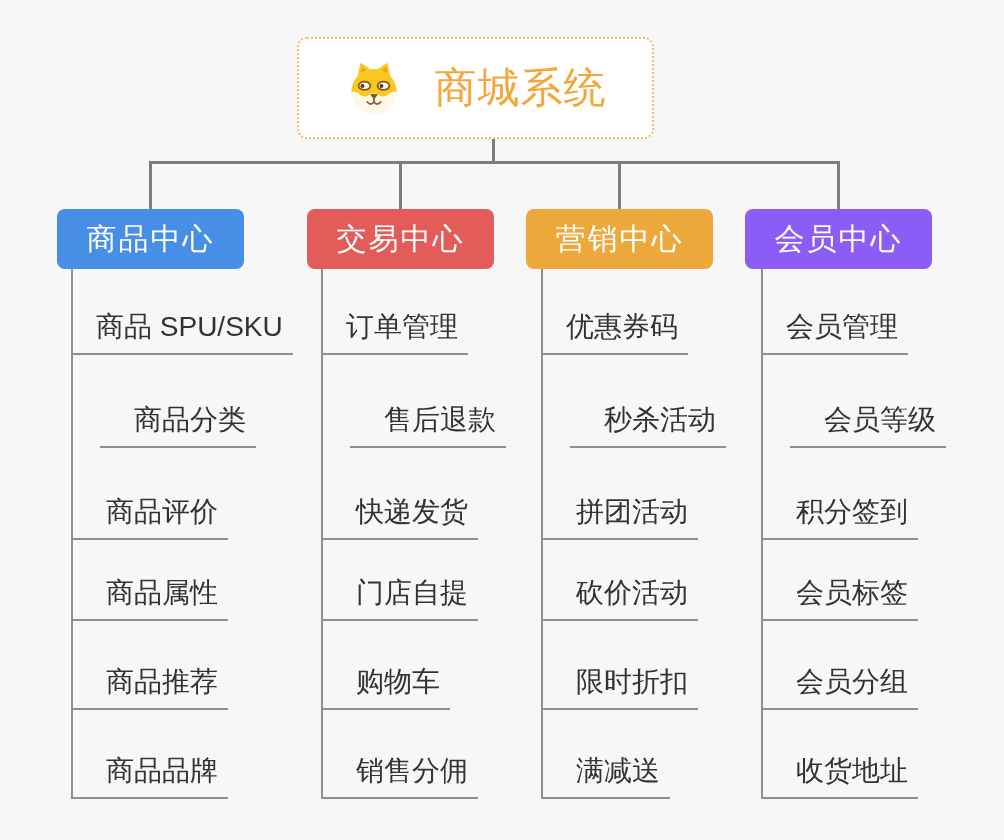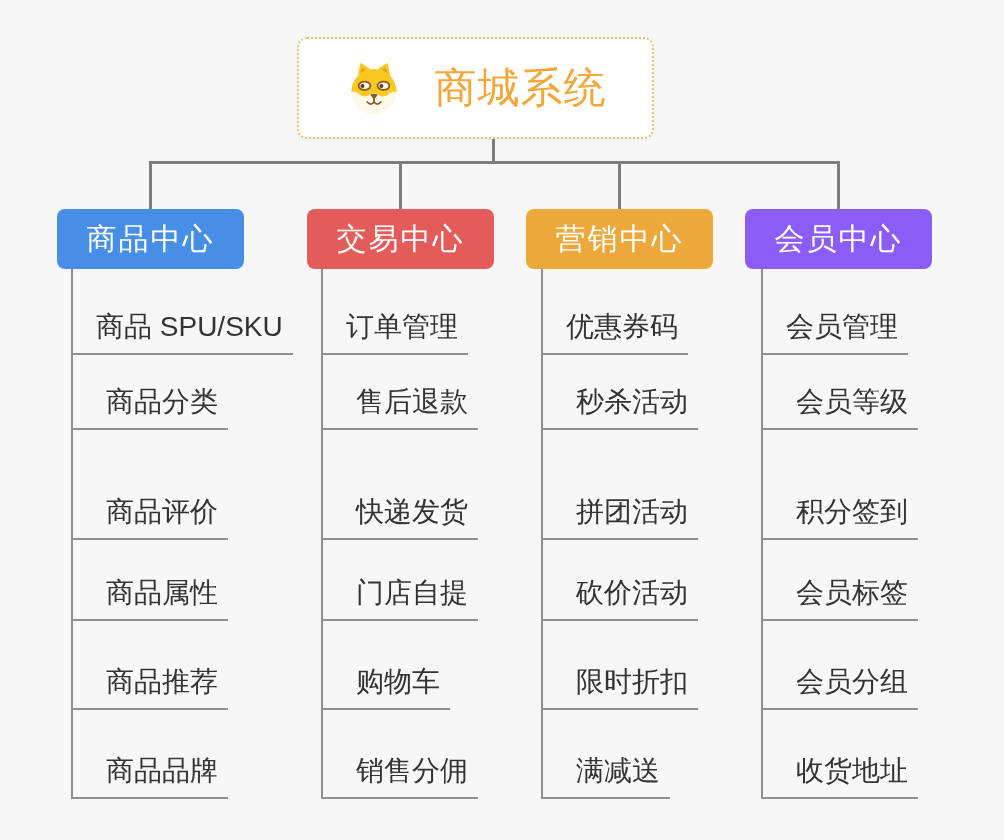--- a/index.html
+++ b/index.html
@@ -79,21 +79,21 @@
   .item{
     position:absolute; left:0;
     padding:0 10px 8px 34px;
     border-bottom:2px solid var(--line);
     font-size:28px;
     line-height:36px;
     color:var(--text);
     white-space:nowrap;
   }
   .item:nth-of-type(2){ top:40px;padding-left:24px; }
-  .item:nth-of-type(3){ top:115px; }
+  .item:nth-of-type(3){ top:133px;margin-left:28px; }
   .item:nth-of-type(4){ top:225px; }
   .item:nth-of-type(5){ top:306px; }
   .item:nth-of-type(6){ top:395px; }
   .item:nth-of-type(7){ top:484px; }
 </style>
 </head>
 <body style="background-color: rgb(247, 247, 247);">
 
 <div class="canvas">
 

